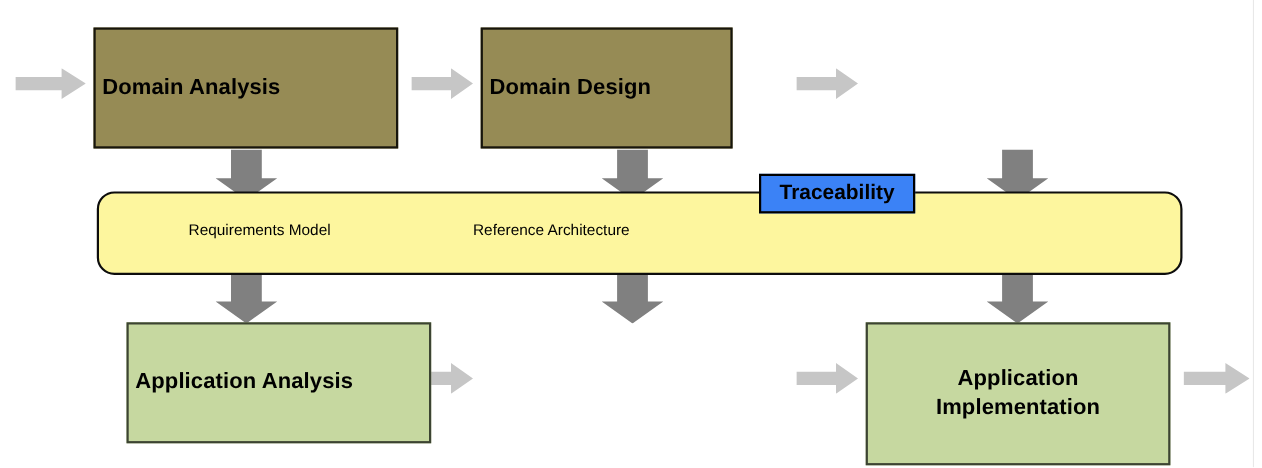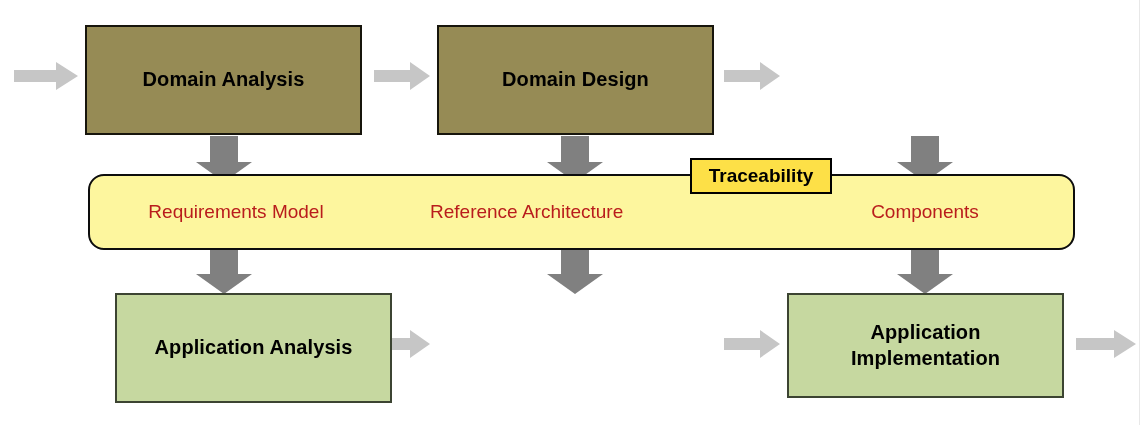--- a/index.html
+++ b/index.html
@@ -24,21 +24,21 @@
     background: #e8e8e8;
   }
 
   
   .pbox {
     position: absolute;
     box-sizing: border-box;
     border: 2px solid #1b1b16;
     display: flex;
     align-items: center;
-    justify-content: center;
+    justify-content: flex-start;
     text-align: center;
     font-weight: bold;
     font-size: 20px;
     line-height: 1.28;
     color: #000000;
     letter-spacing: 0.1px;
   }
   .pbox.domain   { background: #968B55; border-color: #17150c; }
   .pbox.appl     { background: #C6D8A0; border-color: #3c4432; }
   .pbox .lbl { display: block; padding: 0 6px; }
@@ -46,29 +46,29 @@
   
   .band {
     position: absolute;
     box-sizing: border-box;
     background: #FDF69E;
     border: 2px solid #0d0d0d;
     border-radius: 16px;
   }
   .band-label {
     position: absolute;
-    font-size: 19px;
-    color: #b91c1c;
+    font-size: 14px;
+    color: #000000;
     white-space: nowrap;
     font-weight: normal;
   }
   .trace-box {
     position: absolute;
     box-sizing: border-box;
-    background: #fde047;
+    background: #3b82f6;
     border: 2px solid #000000;
     display: flex;
     align-items: center;
     justify-content: center;
     font-weight: bold;
     font-size: 19px;
     color: #000000;
     z-index: 5;
   }
 
@@ -154,39 +154,38 @@
   <div class="v-arrow" style="left:897px; top:248px; width:56px; height:46px;">
     <svg width="56" height="46" viewBox="0 0 56 46" xmlns="http://www.w3.org/2000/svg">
       <polygon points="14,0 42,0 42,26 56,26 28,46 0,26 14,26" fill="#808080"></polygon>
     </svg>
   </div>
 
   <div class="pbox domain" style="left:85px; top:25px; width:277px; height:110px; z-index:3;">
     <span class="lbl">Domain Analysis</span>
   </div>
 
-  <div class="pbox domain" style="left:437px; top:25px; width:277px; height:110px; z-index:3;">
+  <div class="pbox domain" style="left:437px; top:25px; width:229px; height:110px; z-index:3;">
     <span class="lbl">Domain Design</span>
   </div>
 
 
   <div class="band" style="left:88px; top:174px; width:987px; height:76px; z-index:4;"></div>
 
   <div class="band-label" style="left:88px; top:201px; width:296px; text-align:center; z-index:6;">Requirements Model</div>
 
   <div class="band-label" style="left:430px; top:201px; width:296px; text-align:left; z-index:6;">Reference Architecture</div>
 
-  <div class="band-label" style="left:777px; top:201px; width:296px; text-align:center; z-index:6;">Components</div>
 
   <div class="trace-box" style="left:690px; top:158px; width:142px; height:36px;">
     <span>Traceability</span>
   </div>
 
   <div class="pbox appl" style="left:85px; top:293px; width:277px; height:110px; z-index:3;margin-left:30px;">
     <span class="lbl">Application Analysis</span>
   </div>
 
 
-  <div class="pbox appl" style="left:787px; top:293px; width:277px; height:105px; z-index:3;">
+  <div class="pbox appl" style="left:787px; top:293px; width:277px; height:130px; z-index:3;">
     <span class="lbl">Application Implementation</span>
   </div>
 
 </div>
 
 </body></html>

